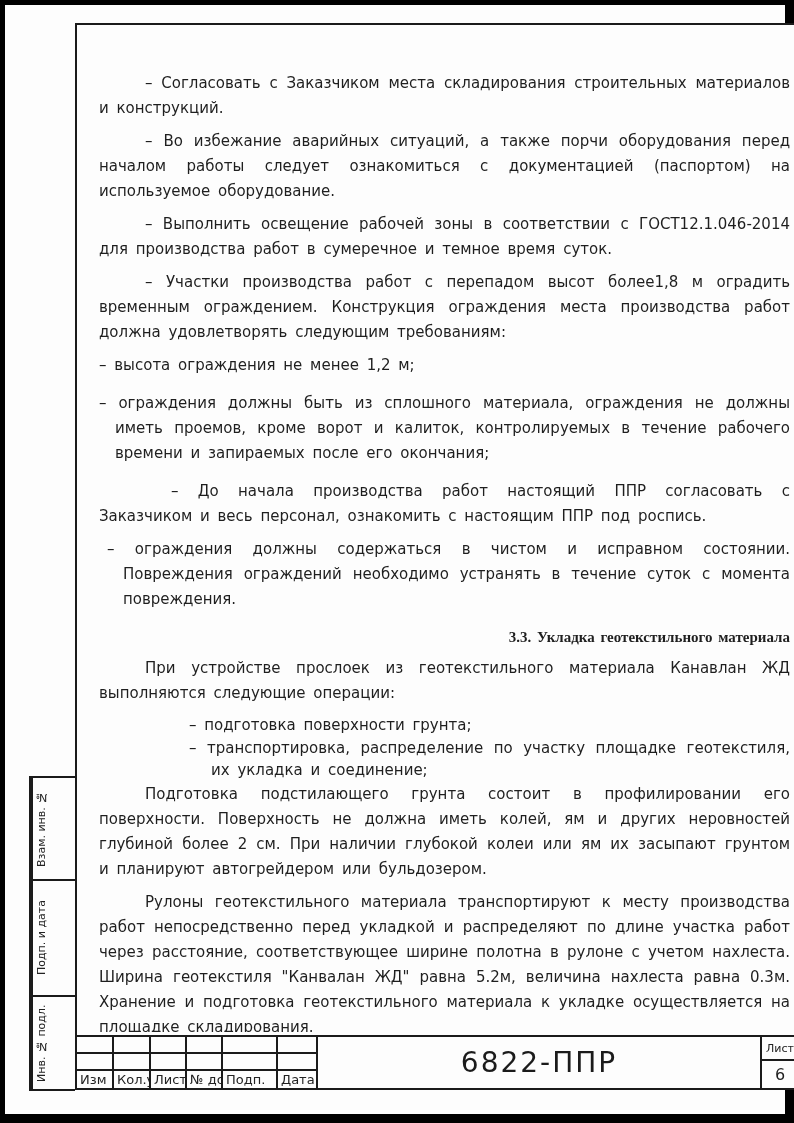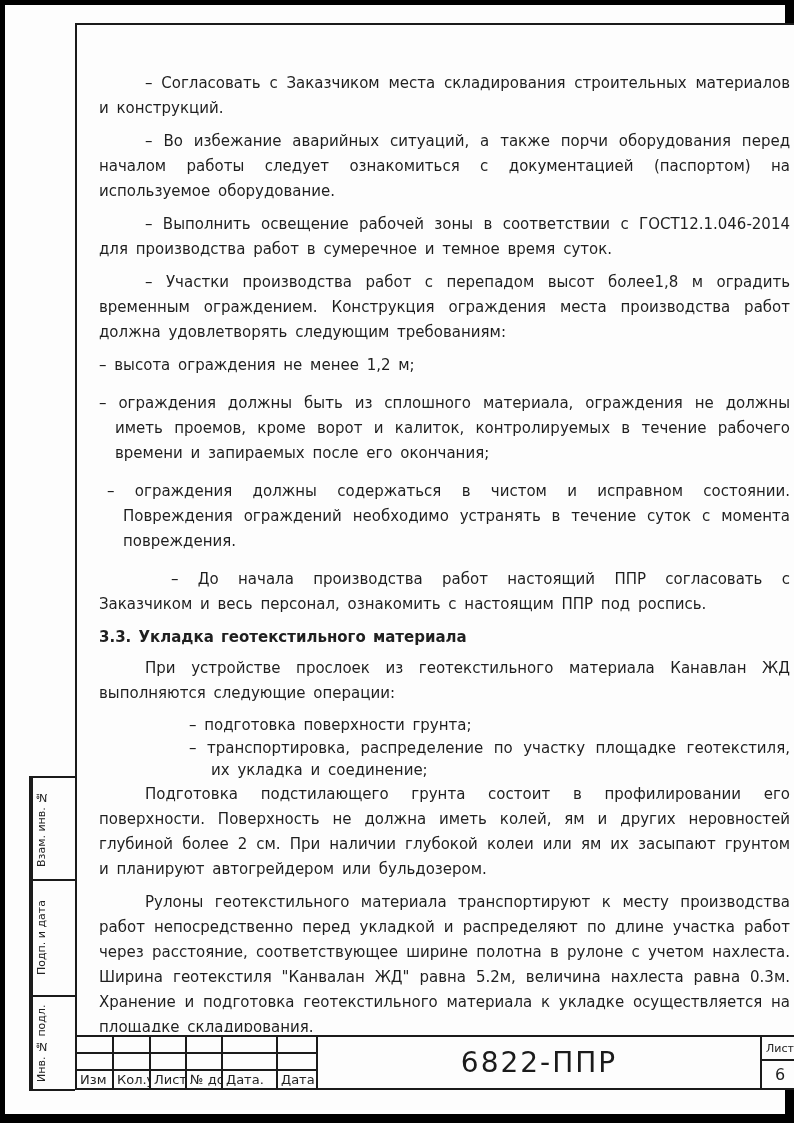--- a/index.html
+++ b/index.html
@@ -41,22 +41,23 @@
   .hang {
     padding-left: 16px;
     text-indent: -16px;
     margin-bottom: 13px;
   }
   .hang-in { margin-left: 8px; }
   .heading {
     font-weight: bold;
     font-size: 15px;
     margin: 2px 0 6px 0;
-    text-align: left;
+    text-align: right;
     word-spacing: 2px;
+    font-family: Liberation Serif, serif;
   }
   .sub {
     margin: 0 0 1px 90px;
     padding-left: 22px;
     text-indent: -22px;
     line-height: 22px;
     text-align: justify;
     word-spacing: 3px;
   }
   
@@ -172,22 +173,22 @@
 
   <div class="frame">
 
     <div class="content">
       <p class="par ind1">– Согласовать с Заказчиком места складирования строительных материалов и конструкций.</p>
       <p class="par ind1">– Во избежание аварийных ситуаций, а также порчи оборудования перед началом работы следует ознакомиться с документацией (паспортом) на используемое оборудование.</p>
       <p class="par ind1">– Выполнить освещение рабочей зоны в соответствии с ГОСТ12.1.046-2014 для производства работ в сумеречное и темное время суток.</p>
       <p class="par ind1">– Участки производства работ с перепадом высот более1,8 м оградить временным ограждением. Конструкция ограждения места производства работ должна удовлетворять следующим требованиям:</p>
       <p class="par hang">– высота ограждения не менее 1,2 м;</p>
       <p class="par hang">– ограждения должны быть из сплошного материала, ограждения не должны иметь проемов, кроме ворот и калиток, контролируемых в течение рабочего времени и запираемых после его окончания;</p>
+      <p class="par ind2">– До начала производства работ настоящий ППР согласовать с Заказчиком и весь персонал, ознакомить с настоящим ППР под роспись.</p>
       <p class="par hang hang-in">– ограждения должны содержаться в чистом и исправном состоянии. Повреждения ограждений необходимо устранять в течение суток с момента повреждения.</p>
-      <p class="par ind2">– До начала производства работ настоящий ППР согласовать с Заказчиком и весь персонал, ознакомить с настоящим ППР под роспись.</p>
       <p class="heading">3.3. Укладка геотекстильного материала</p>
       <p class="par ind1">При устройстве прослоек из геотекстильного материала Канавлан ЖД выполняются следующие операции:</p>
       <p class="sub">– подготовка поверхности грунта;</p>
       <p class="sub">– транспортировка, распределение по участку площадке геотекстиля, их укладка и соединение;</p>
       <p class="par ind1">Подготовка подстилающего грунта состоит в профилировании его поверхности. Поверхность не должна иметь колей, ям и других неровностей глубиной более 2 см. При наличии глубокой колеи или ям их засыпают грунтом и планируют автогрейдером или бульдозером.</p>
       <p class="par ind1">Рулоны геотекстильного материала транспортируют к месту производства работ непосредственно перед укладкой и распределяют по длине участка работ через расстояние, соответствующее ширине полотна в рулоне с учетом нахлеста. Ширина геотекстиля "Канвалан ЖД" равна 5.2м, величина нахлеста равна 0.3м. Хранение и подготовка геотекстильного материала к укладке осуществляется на площадке складирования.</p>
     </div>
 
     <div class="titleblock">
       <div class="rev-col w-izm">
@@ -206,21 +207,21 @@
         <div class="label">Лист</div>
       </div>
       <div class="rev-col w-ndok">
         <div class="cell"></div>
         <div class="cell"></div>
         <div class="label">№ док</div>
       </div>
       <div class="rev-col w-podp">
         <div class="cell"></div>
         <div class="cell"></div>
-        <div class="label">Дата.</div>
+        <div class="label">Подп.</div>
       </div>
       <div class="rev-col w-data">
         <div class="cell"></div>
         <div class="cell"></div>
         <div class="label">Дата</div>
       </div>
       <div class="doc-field">6822-ППР</div>
       <div class="sheet-box">
         <div class="sheet-label">Лист</div>
         <div class="sheet-num">6</div>

